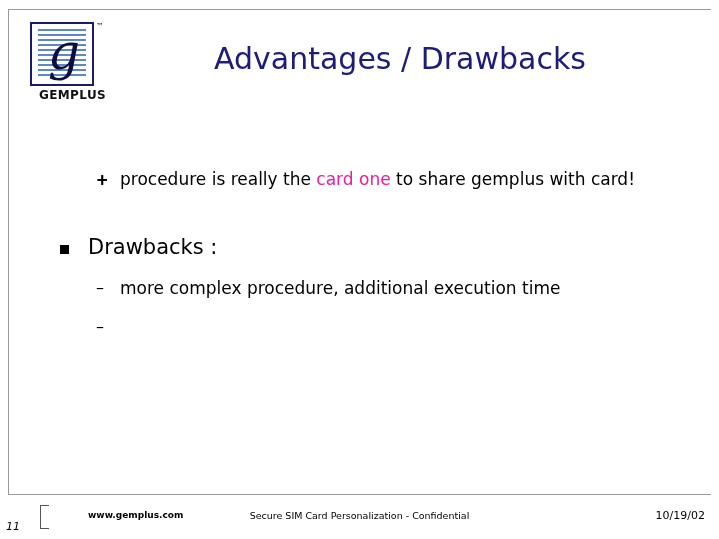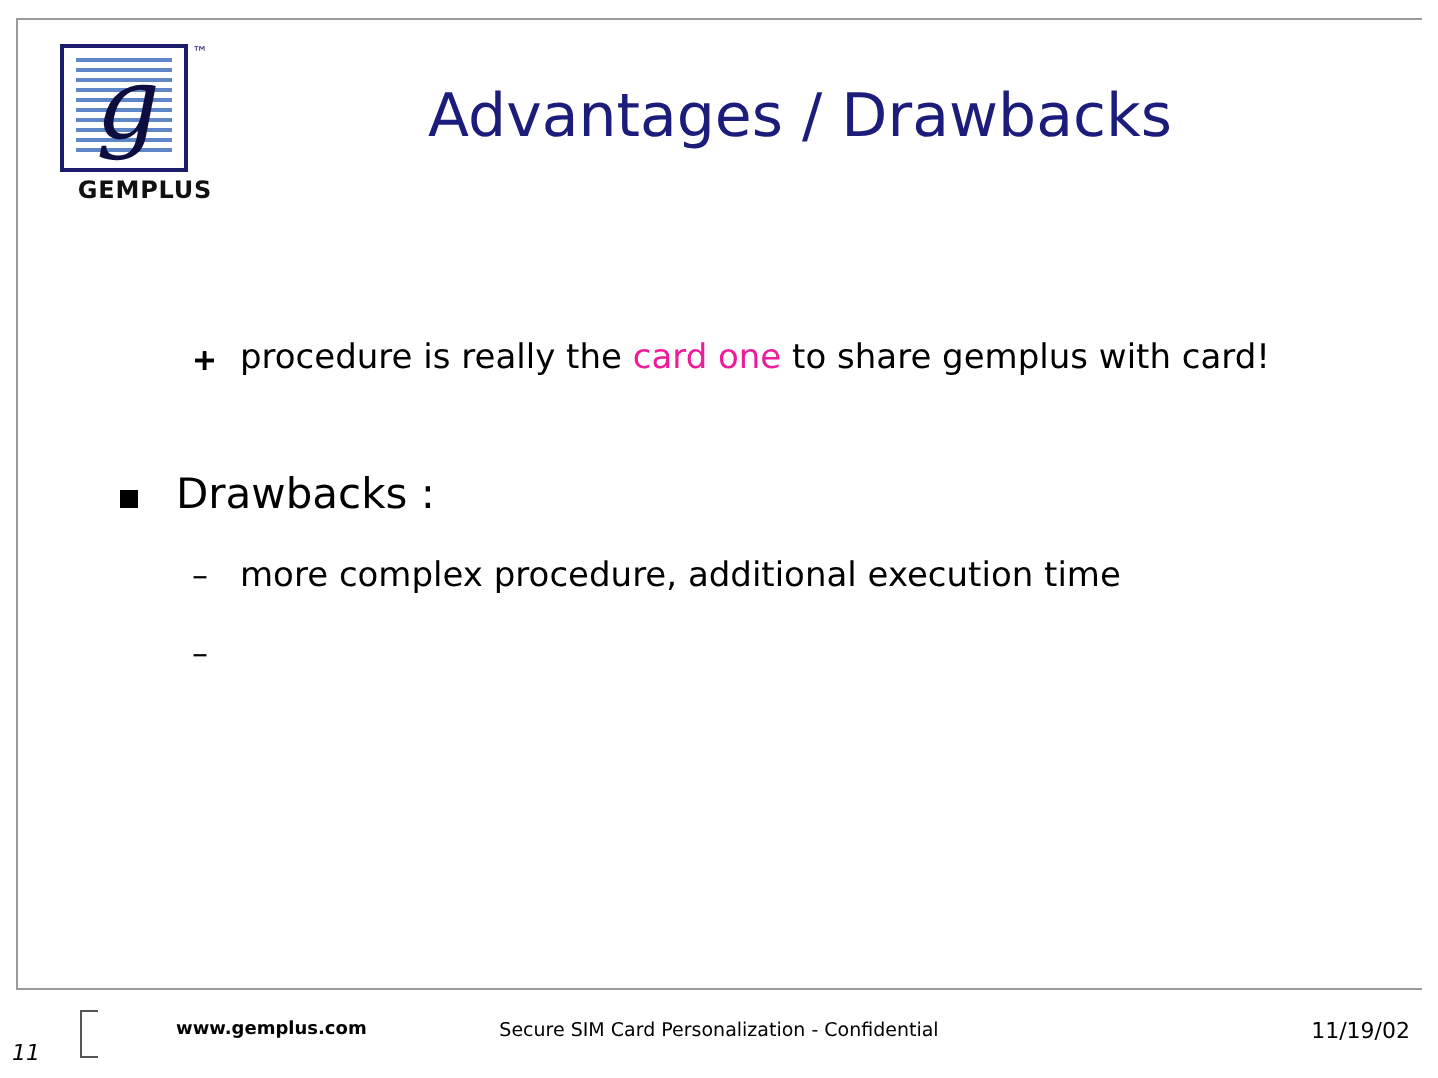--- a/index.html
+++ b/index.html
@@ -266,16 +266,16 @@
 
     <div class="l2">
       <span class="dash">–</span>
     </div>
 
   </div>
 
   <div class="footer-bracket-left"></div>
   <div class="footer-url">www.gemplus.com</div>
   <div class="footer-center">Secure SIM Card Personalization - Confidential</div>
-  <div class="footer-date">11/19/02</div>
+  <div class="footer-date">10/19/02</div>
   <div class="page-number">11</div>
 
 </div>
 
 </body></html>

